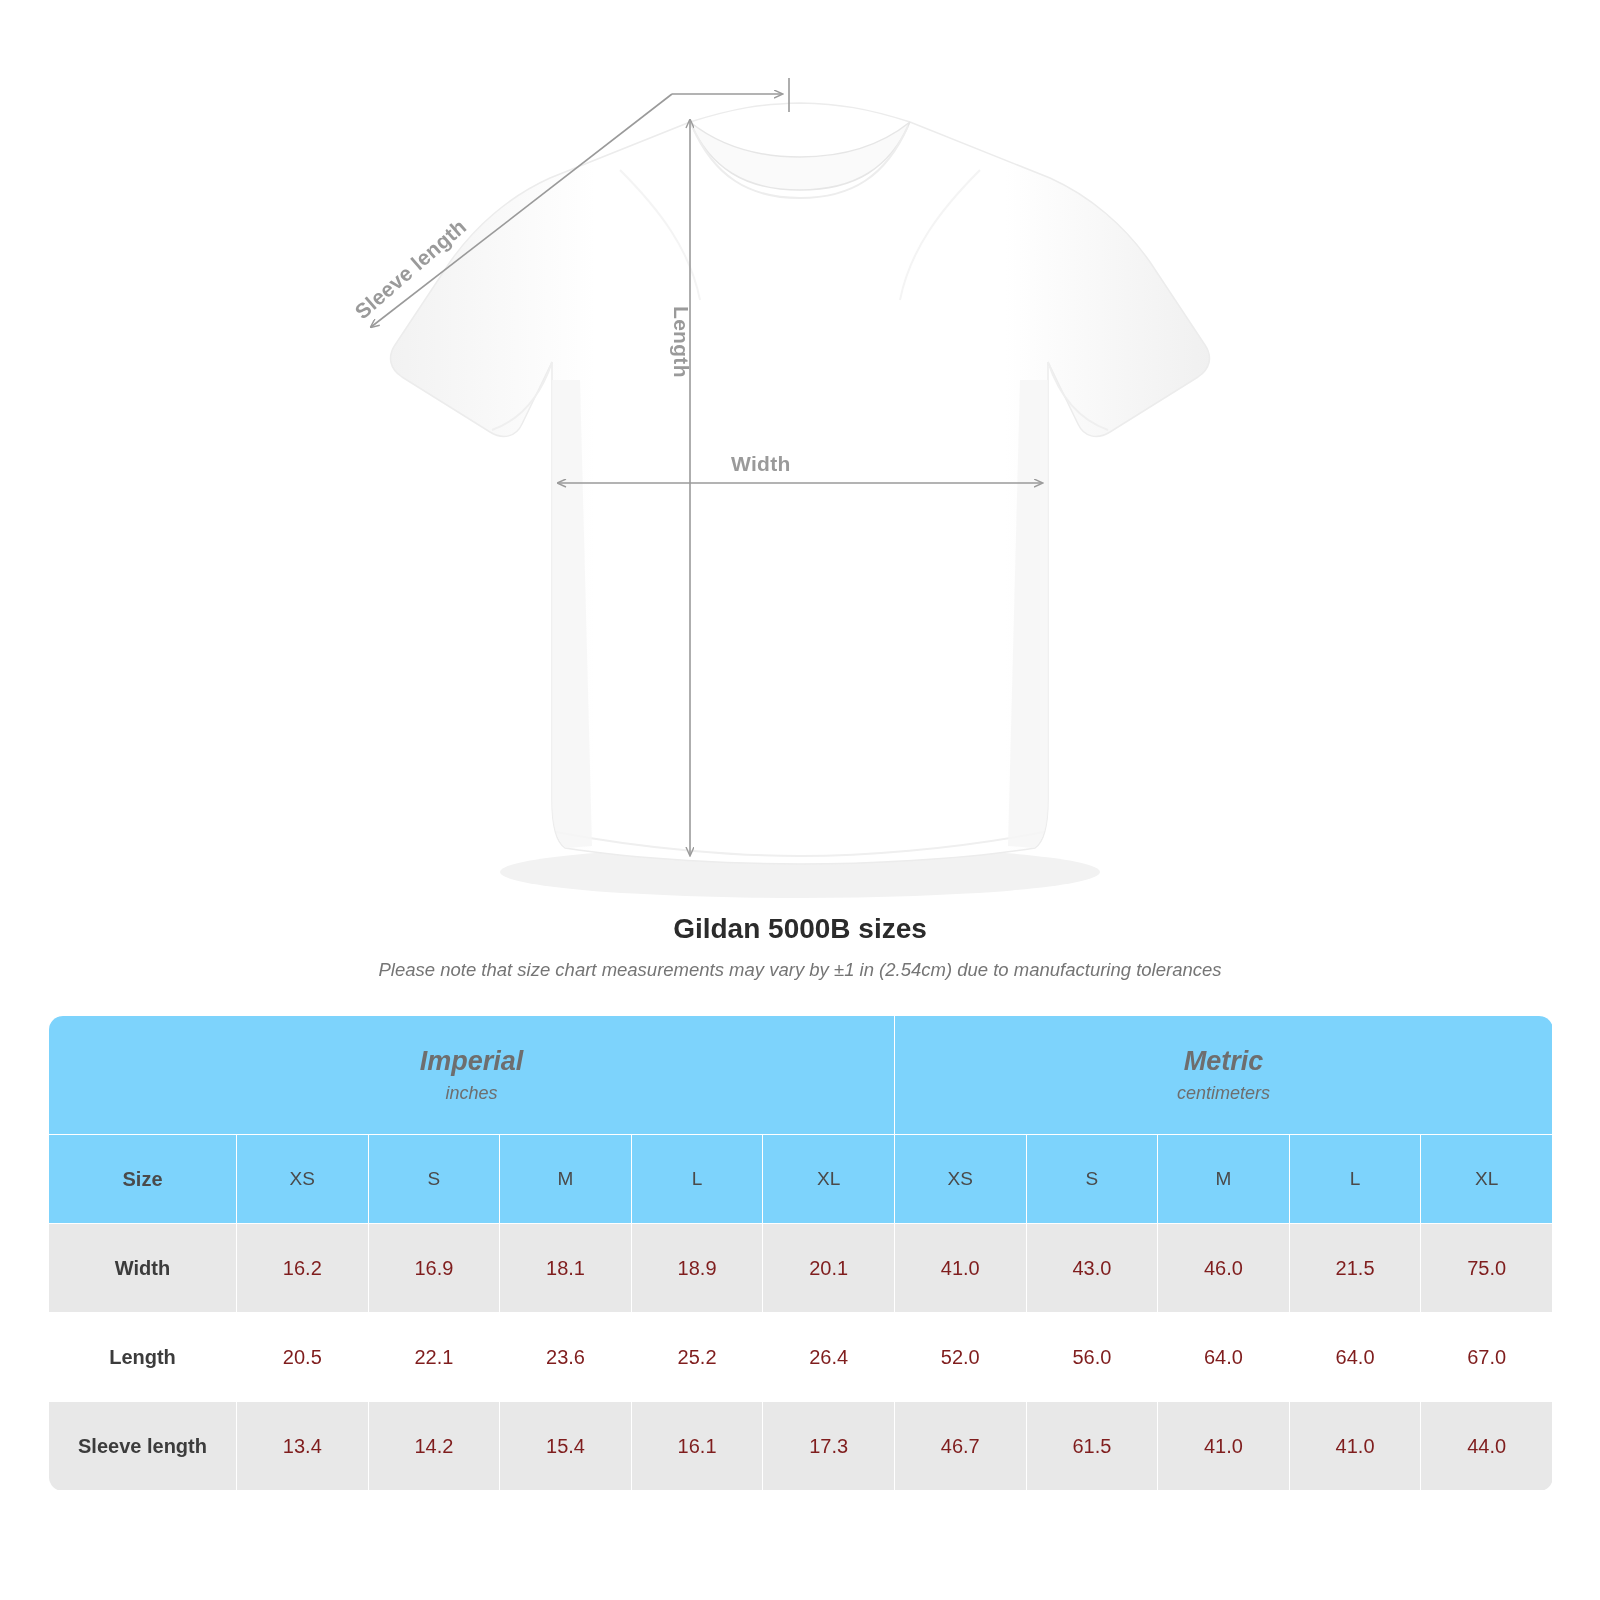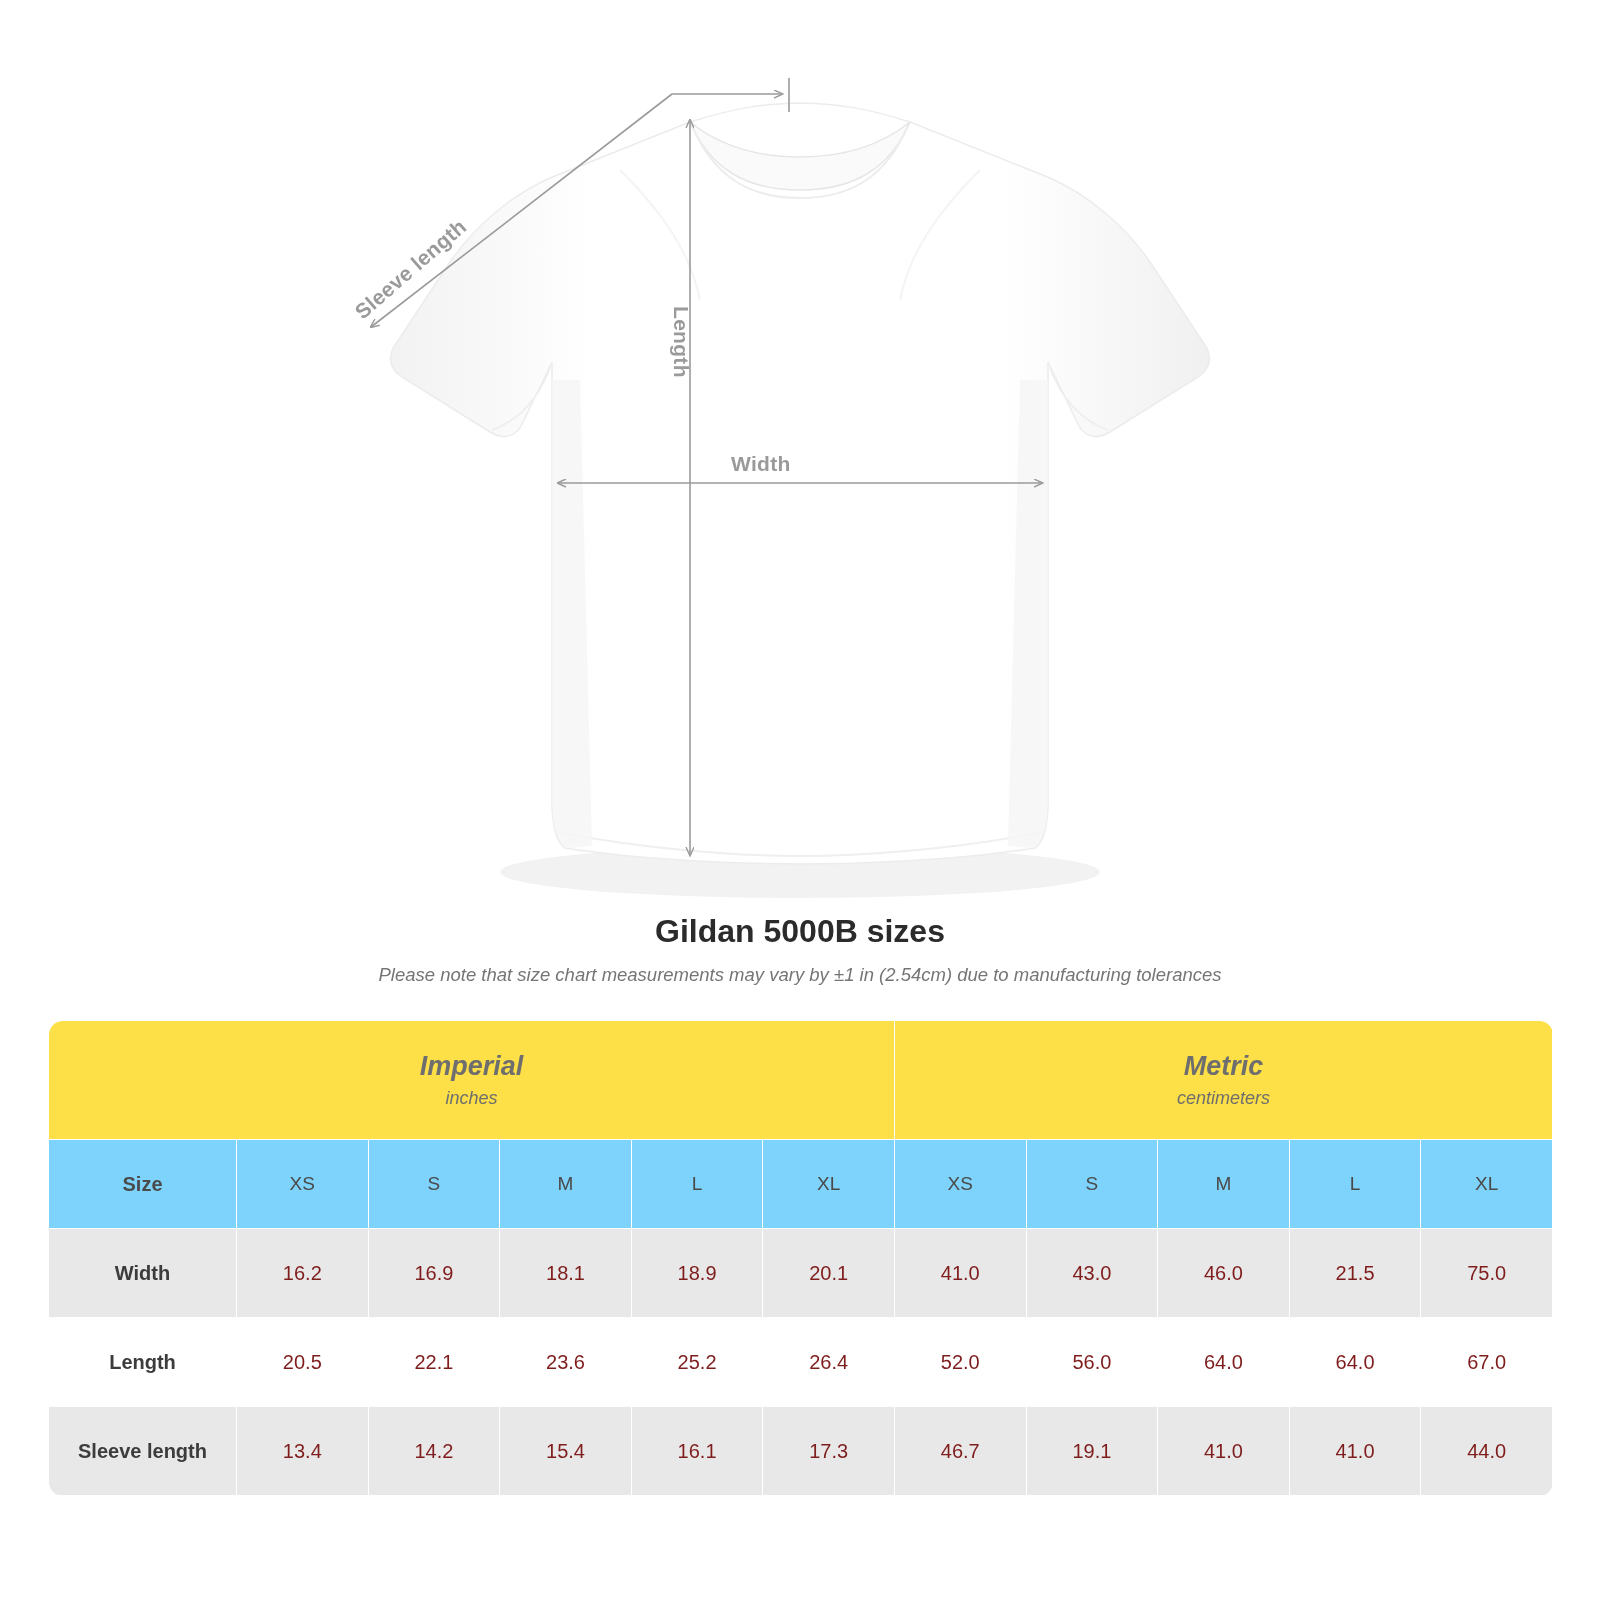--- a/index.html
+++ b/index.html
@@ -53,21 +53,21 @@
     transform: rotate(-41deg);
     transform-origin: left bottom;
   }
 
   
   .heading-block {
     text-align: center;
     margin-top: 8px;
   }
   .chart-title {
-    font-size: 32px;
+    font-size: 28px;
     font-weight: bold;
     color: #2b2b2b;
     margin: 0 0 14px 0;
   }
   .chart-note {
     font-size: 18.5px;
     font-style: italic;
     color: #757575;
     margin: 0;
   }
@@ -82,21 +82,21 @@
     table-layout: fixed;
   }
   table.size-table td,
   table.size-table th {
     border: 1px solid #ffffff;
     text-align: center;
     vertical-align: middle;
     font-weight: normal;
   }
   .unit-header td {
-    background: #fde047;
+    background: #7dd3fc;
     height: 118px;
     padding: 0;
   }
   .unit-header td:first-child {
     border-top-left-radius: 14px;
   }
   .unit-header td:last-child {
     border-top-right-radius: 14px;
   }
   .unit-name {
@@ -304,20 +304,20 @@
       </tr>
 
       <tr class="row-data shaded last">
         <td class="rowlabel">Sleeve length</td>
         <td>13.4</td>
         <td>14.2</td>
         <td>15.4</td>
         <td>16.1</td>
         <td>17.3</td>
         <td>46.7</td>
-        <td>19.1</td>
+        <td>61.5</td>
         <td>41.0</td>
         <td>41.0</td>
         <td>44.0</td>
       </tr>
     </tbody>
   </table>
 </div>
 
 </body></html>

